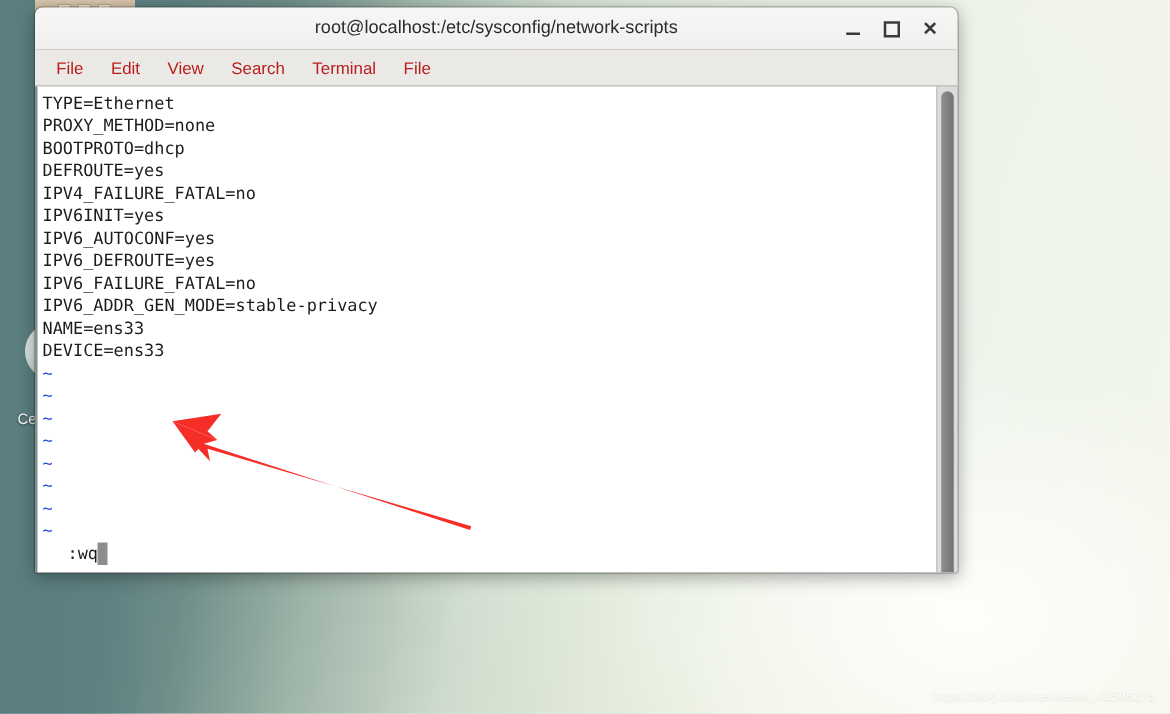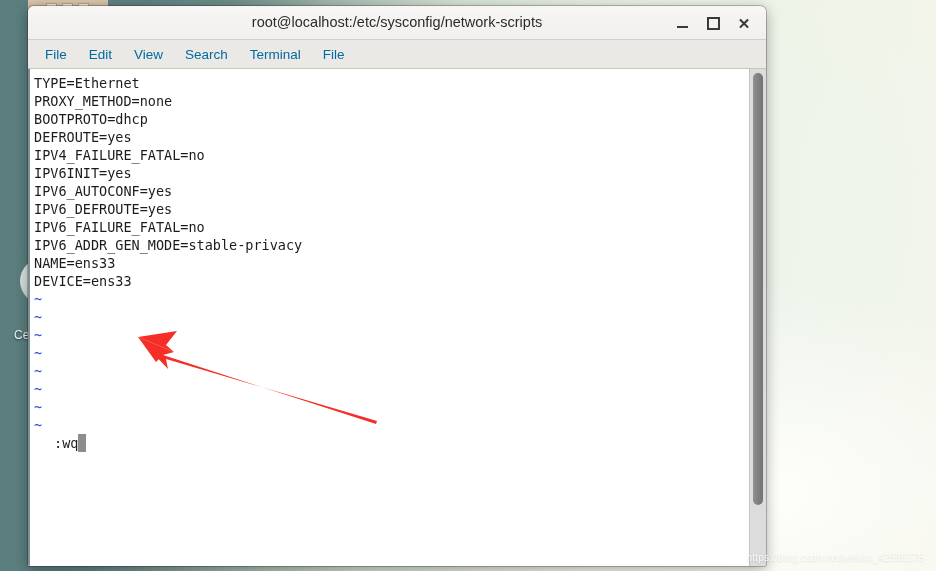--- a/index.html
+++ b/index.html
@@ -88,21 +88,21 @@
   #bg-panel .n1 { left: 18px; }
   #bg-panel .n2 { left: 34px; }
   #bg-panel .n3 { left: 50px; }
 
   
   #terminal-window {
     position: absolute;
     left: 28px;
     top: 6px;
     width: 738px;
-    height: 560px;
+    height: 452px;
     border-radius: 6px 6px 2px 2px;
     box-shadow: 0 3px 14px rgba(0,0,0,.35), 0 0 0 1px rgba(0,0,0,.22);
     background: #f2f1f0;
     overflow: hidden;
     display: flex;
     flex-direction: column;
   }
 
   #titlebar {
     position: relative;
@@ -149,21 +149,21 @@
     height: 28px;
     flex: none;
     background: #ebe9e6;
     border-bottom: 1px solid #c9c6c1;
     display: flex;
     align-items: center;
     padding-left: 6px;
   }
   .menu-item {
     font-size: 13.5px;
-    color: #0369a1;
+    color: #b91c1c;
     padding: 3px 11px;
     border-radius: 3px;
     cursor: default;
     white-space: nowrap;
   }
 
   #terminal-body {
     position: relative;
     flex: 1 1 auto;
     background: #a3a3a3;

